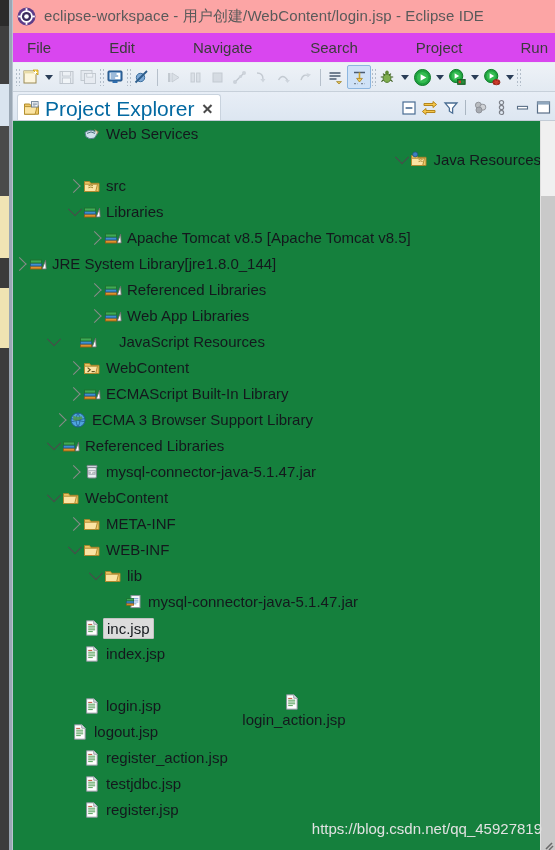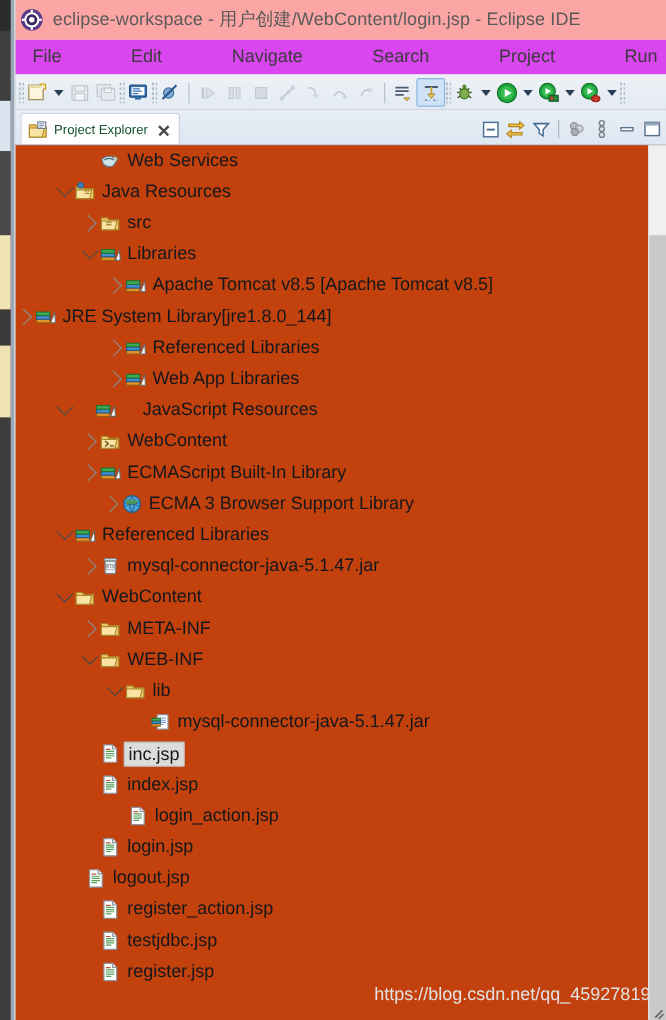--- a/index.html
+++ b/index.html
@@ -140,21 +140,21 @@
     border-left: 1px solid #c9d3de;
     border-right: 1px solid #c9d3de;
     border-top-left-radius: 3px;
     border-top-right-radius: 3px;
     display: flex; align-items: center;
     padding: 0 6px 0 5px;
     margin-left: 4px;
     box-sizing: border-box;
   }
   .view-tab .tab-label {
-    font-size: 11px; color: #14532d;
+    font-size: 21px; color: #0369a1;
     margin: 0 7px 0 5px;
     white-space: nowrap;
   }
   .close-x {
     width: 13px; height: 13px;
     position: relative;
     flex: 0 0 auto;
   }
   .close-x::before, .close-x::after {
     content: ""; position: absolute;
@@ -173,21 +173,21 @@
     display: flex; align-items: center; justify-content: center;
     flex: 0 0 auto;
   }
   .va-sep { width:1px; height:15px; background:#aab6c2; margin:0 4px; }
 
   
   .tree-area {
     position: absolute;
     left: 0; top: 120px;
     width: 543px; height: 730px;
-    background: #c2410c;
+    background: #15803d;
     border-top: 1px solid #c3ccd6;
     overflow: hidden;
   }
   .tree-clip {
     position: absolute;
     left: 0; top: 0; right: 15px; bottom: 0;
     overflow: hidden;
   }
   .row {
     position: relative;
@@ -532,21 +532,21 @@
       <div class="tree-clip" id="tree-clip">
           <div class="row" style="padding-left: 54px;">
             <span class="twisty none"></span>
             <span class="ico"><svg width="18" height="18" viewBox="0 0 18 18">
       <path d="M2 7.5 q5-4 10-1 l3 1.2 -3.6 5.4 q-5 2-8.4-1.4 Z" fill="#cfe1ea" stroke="#5e7f90" stroke-width="1"></path>
       <path d="M4 8.4 q4-3 8 0" stroke="#4a6b7c" stroke-width="1" fill="none"></path>
       <path d="M11.5 4.6 l3.8 2.2 -1.6 2.4" fill="#e9dcc0" stroke="#8b7a4e" stroke-width=".9"></path>
     </svg></span>
             <span class="label">Web Services</span>
           </div>
-          <div class="row" style="padding-left: 33px;">
+          <div class="row" style="padding-left: 52px; justify-content: flex-end;">
             <span class="twisty">
               <span class="chev open"></span>
             </span>
             <span class="ico"><svg width="18" height="18" viewBox="0 0 18 18">
       <path d="M1.5 4.6 h5 l1.3 1.7 h8.2 v8.2 h-14.5 Z" fill="#f0c868" stroke="#a8842a" stroke-width="1"></path>
       <path d="M1.5 7.2 h13 l-1.8 7.3 h-11.2 Z" fill="#fbe4a3" stroke="#a8842a" stroke-width=".9"></path>
       <circle cx="5.2" cy="3.4" r="2.5" fill="#3f7fc0" stroke="#24557f" stroke-width=".8"></circle>
       <path d="M8.6 8.6 q2-1.4 4 0 M8.6 10.6 q2-1.4 4 0" stroke="#a8842a" stroke-width=".9" fill="none"></path>
     </svg></span>
             <span class="label">Java Resources</span>
@@ -652,21 +652,21 @@
               <span class="chev closed"></span>
             </span>
             <span class="ico"><svg width="18" height="18" viewBox="0 0 18 18">
       <rect x="1.5" y="11" width="11" height="3" fill="#e0922c" stroke="#9a5f12" stroke-width=".9"></rect>
       <rect x="1.5" y="8" width="11" height="3" fill="#3f8fd0" stroke="#205a8c" stroke-width=".9"></rect>
       <rect x="1.5" y="5" width="11" height="3" fill="#3faa54" stroke="#1f7030" stroke-width=".9"></rect>
       <path d="M13.2 14 L16.6 5.2 L17.2 14 Z" fill="#ffffff" stroke="#6b6b6b" stroke-width=".9"></path>
     </svg></span>
             <span class="label">ECMAScript Built-In Library</span>
           </div>
-          <div class="row" style="padding-left: 40px; margin-left: 32px;">
+          <div class="row" style="padding-left: 40px;">
             <span class="twisty">
               <span class="chev closed"></span>
             </span>
             <span class="ico"><svg width="18" height="18" viewBox="0 0 18 18">
       <circle cx="9" cy="9" r="7" fill="#4ea3dd" stroke="#1f5e8c" stroke-width="1"></circle>
       <path d="M2.4 7.6 q6 3 13.2 0 M2.4 10.8 q6-3 13.2 0" stroke="#1f5e8c" stroke-width=".8" fill="none"></path>
       <path d="M9 2 q-4 7 0 14 M9 2 q4 7 0 14" stroke="#1f5e8c" stroke-width=".8" fill="none"></path>
       <path d="M4 4.6 q4 2 8.6 .6 l1 2.6 q-4 2.4-9 1.4 Z" fill="#4f9a4a" opacity=".85"></path>
     </svg></span>
             <span class="label">ECMA 3 Browser Support Library</span>
@@ -759,21 +759,21 @@
           <div class="row" style="padding-left: 54px;">
             <span class="twisty none"></span>
             <span class="ico"><svg width="18" height="18" viewBox="0 0 18 18">
       <path d="M3.6 1.8 h7.2 l3.4 3.4 v11 h-10.6 Z" fill="#ffffff" stroke="#8b939c" stroke-width="1"></path>
       <path d="M10.8 1.8 v3.4 h3.4" fill="#e5e9ee" stroke="#8b939c" stroke-width=".9"></path>
       <path d="M5.2 7.2 h7 M5.2 9 h7 M5.2 10.8 h7 M5.2 12.6 h4.6" stroke="#55a05a" stroke-width="1"></path>
       <path d="M5.2 5.4 h4" stroke="#c0533a" stroke-width="1"></path>
     </svg></span>
             <span class="label">index.jsp</span>
           </div>
-          <div class="row" style="padding-left: 77px;">
+          <div class="row" style="padding-left: 34px; flex-direction: column;">
             <span class="twisty none"></span>
             <span class="ico"><svg width="18" height="18" viewBox="0 0 18 18">
       <path d="M3.6 1.8 h7.2 l3.4 3.4 v11 h-10.6 Z" fill="#ffffff" stroke="#8b939c" stroke-width="1"></path>
       <path d="M10.8 1.8 v3.4 h3.4" fill="#e5e9ee" stroke="#8b939c" stroke-width=".9"></path>
       <path d="M5.2 7.2 h7 M5.2 9 h7 M5.2 10.8 h7 M5.2 12.6 h4.6" stroke="#55a05a" stroke-width="1"></path>
       <path d="M5.2 5.4 h4" stroke="#c0533a" stroke-width="1"></path>
     </svg></span>
             <span class="label">login_action.jsp</span>
           </div>
           <div class="row" style="padding-left: 54px;">

